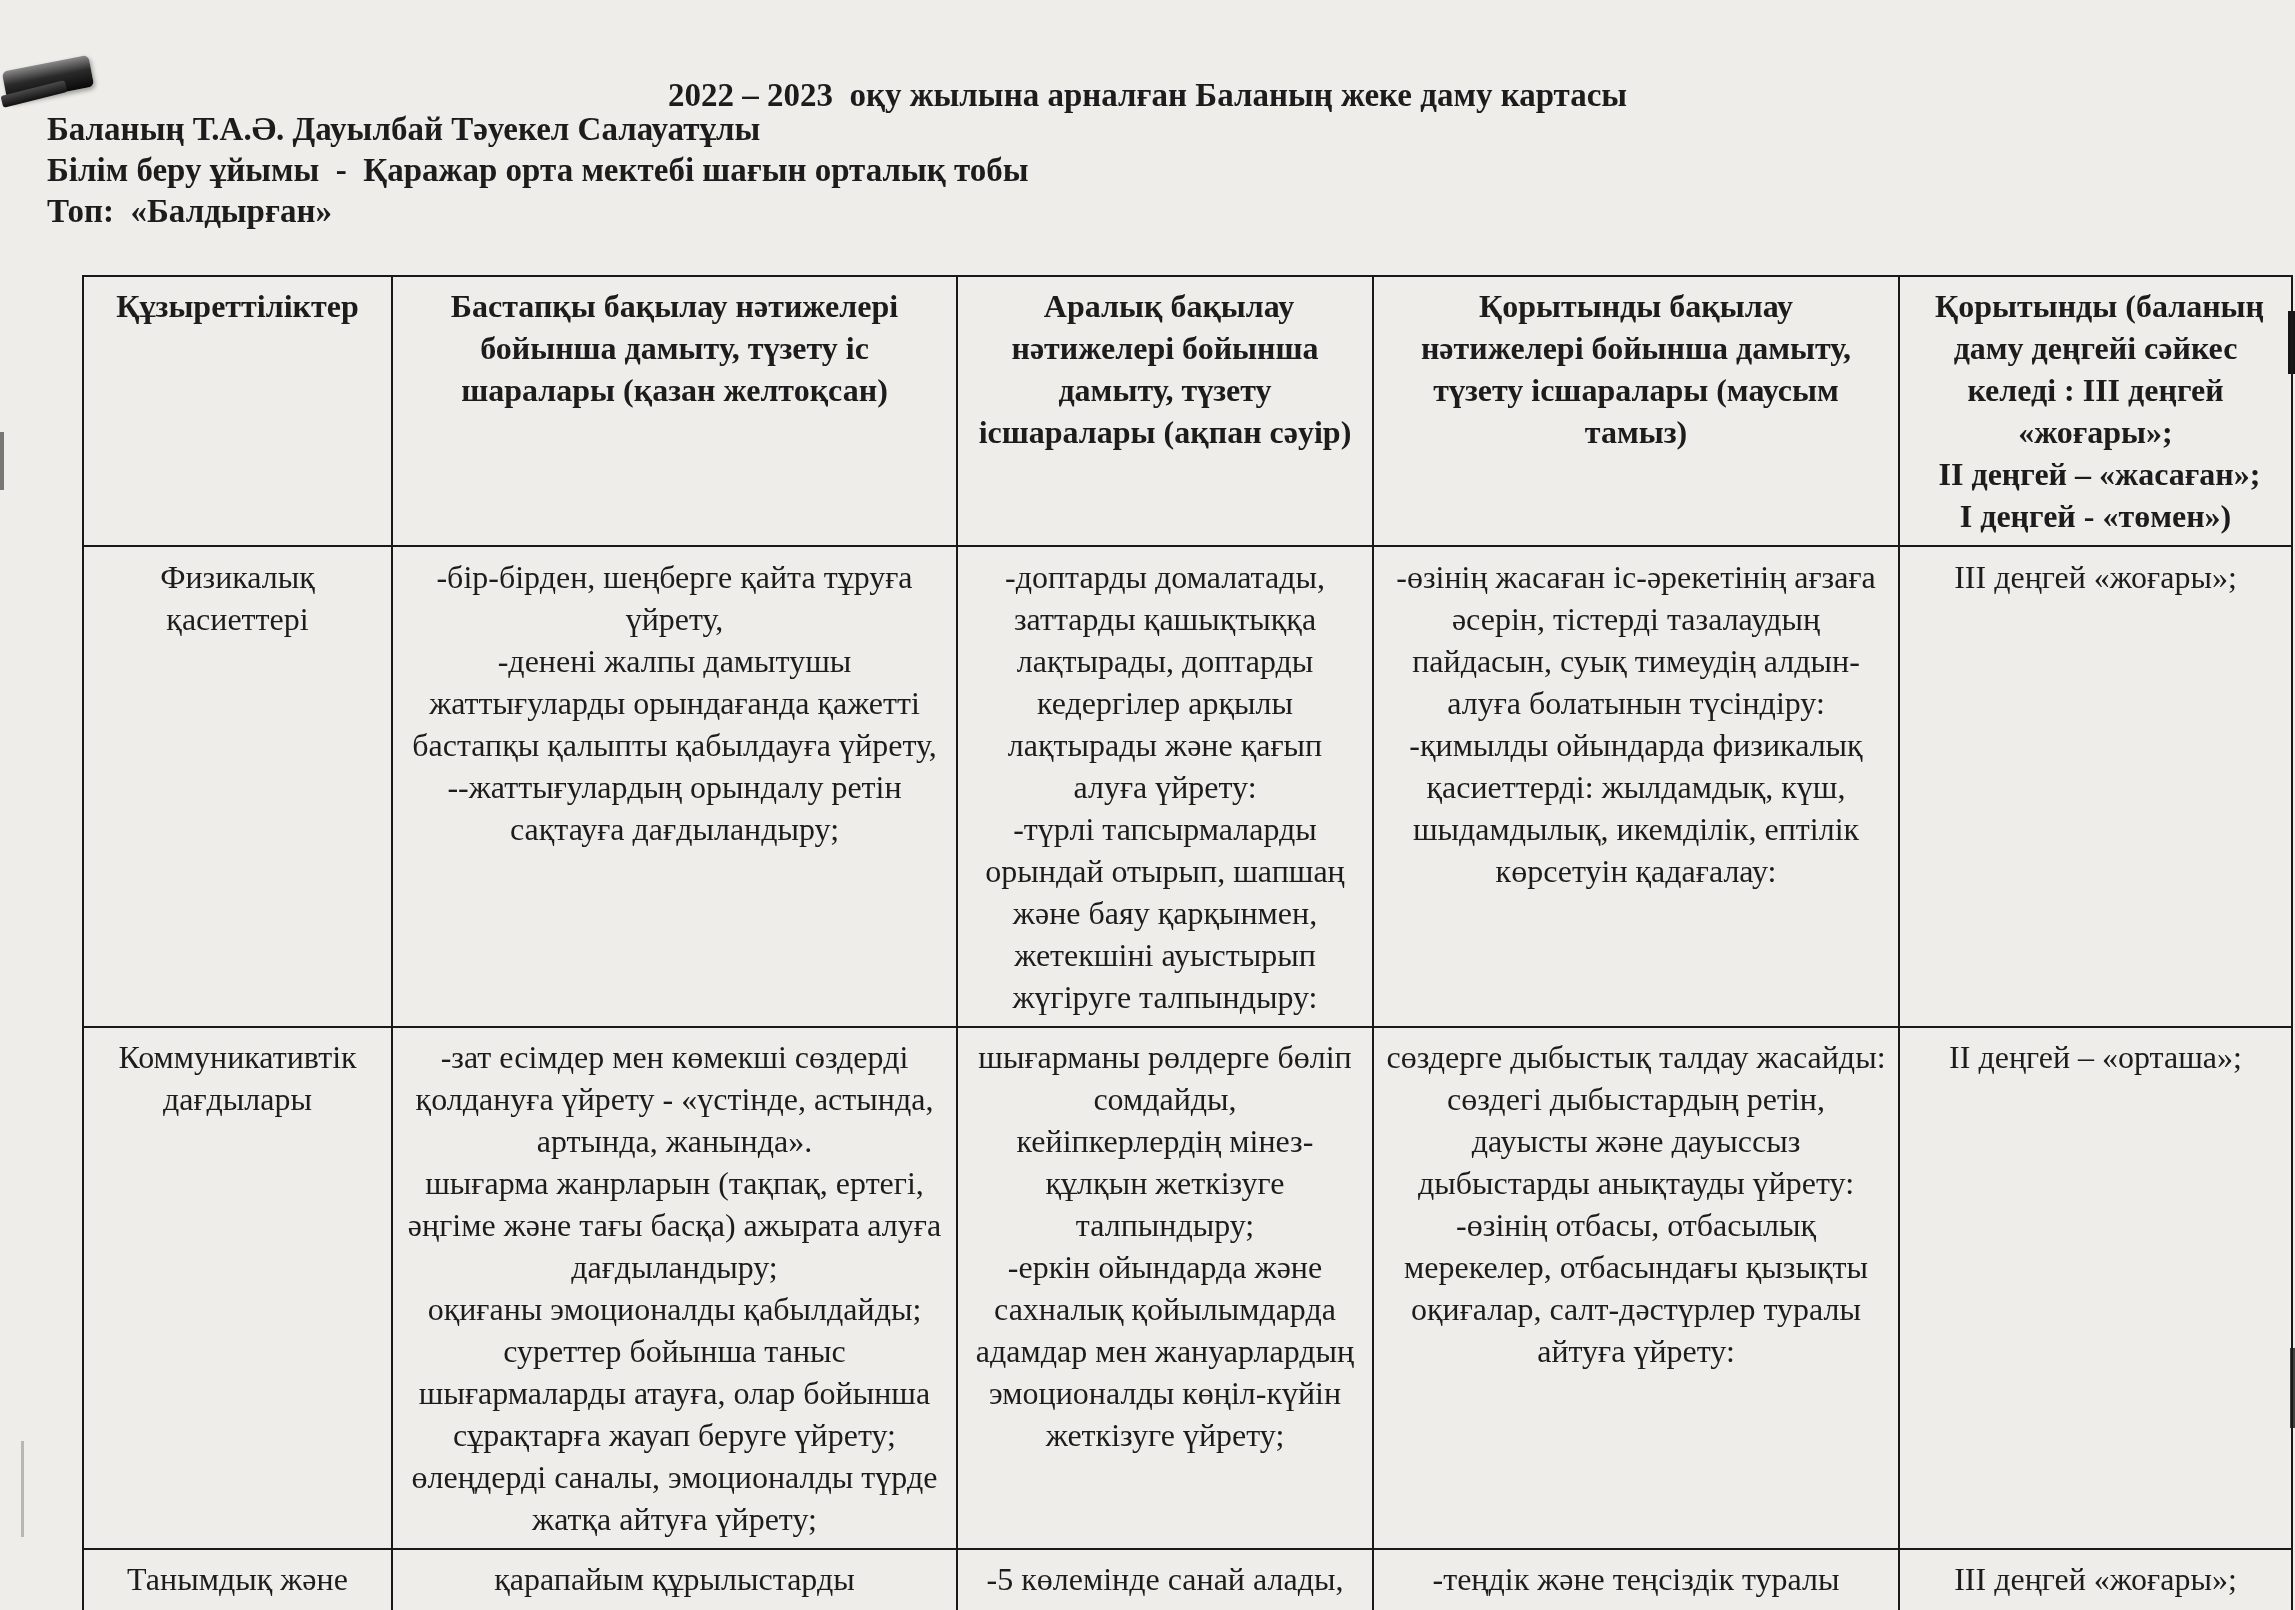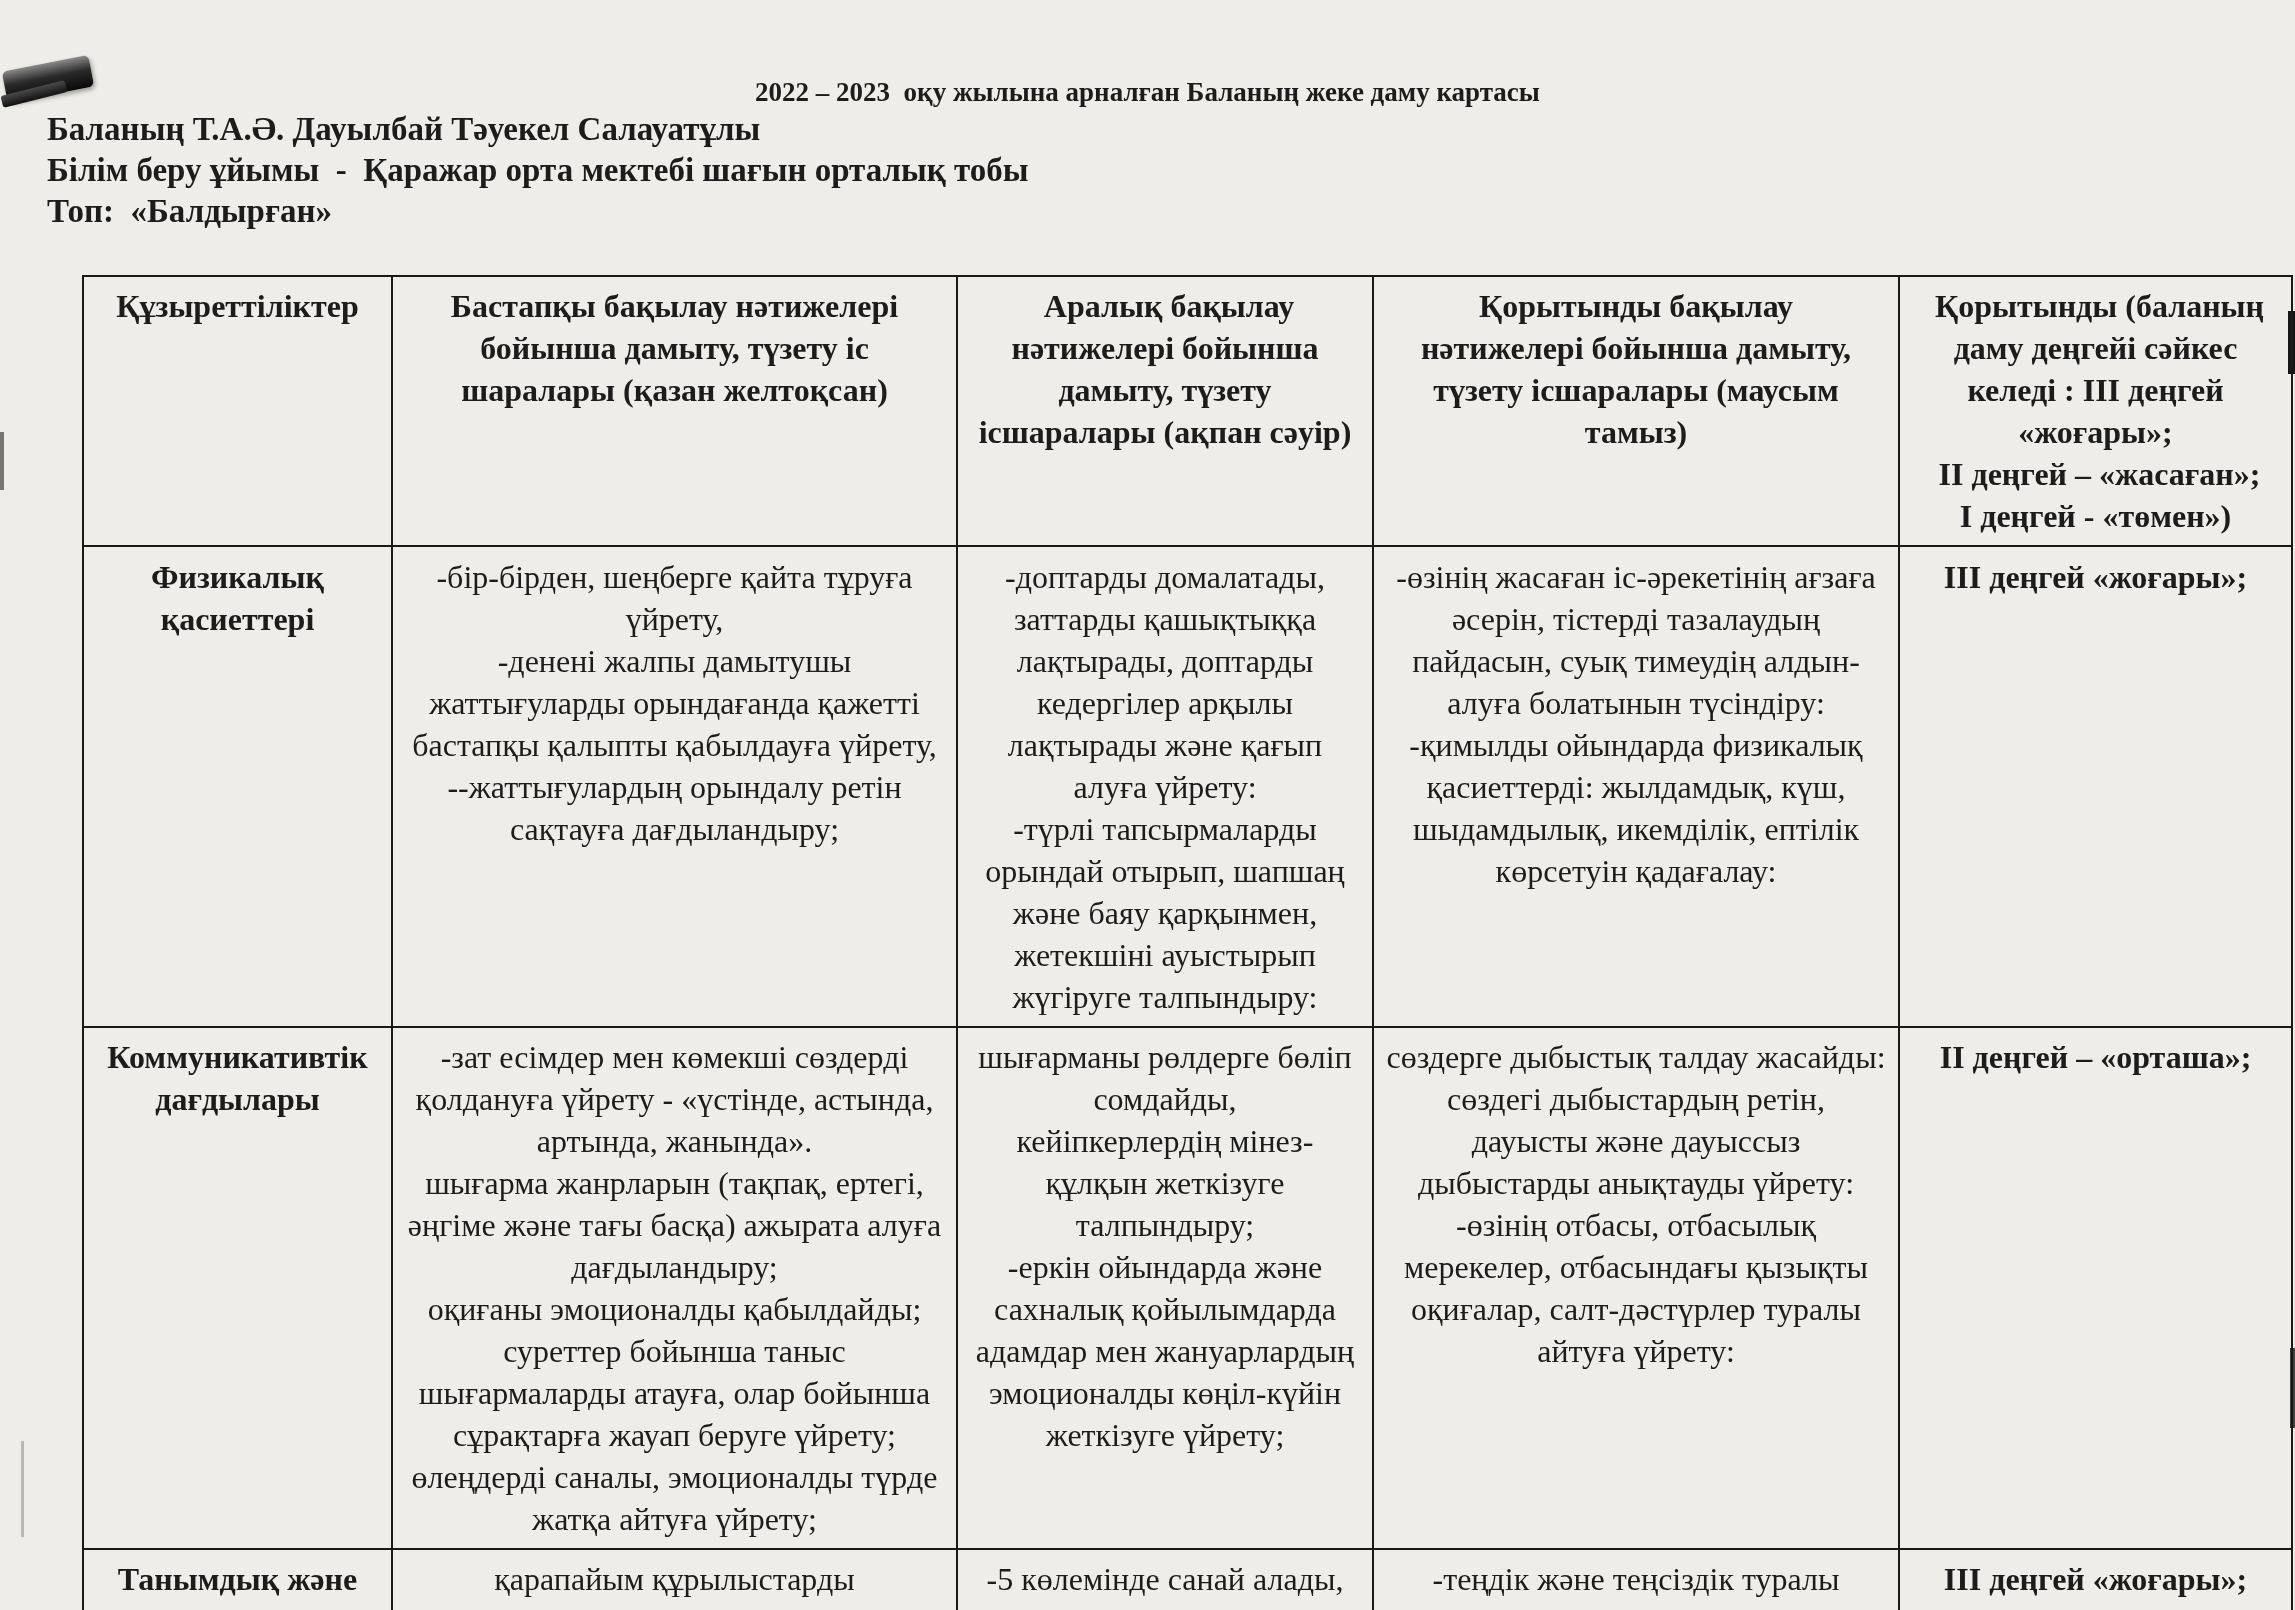--- a/index.html
+++ b/index.html
@@ -13,21 +13,21 @@
     position: relative;
     width: 2295px; height: 1611px;
     overflow: hidden;
     background: linear-gradient(160deg, #f2f1ed 0%, #edecе8 40%, #e9e8e3 100%);
     background-color: #eeede9;
   }
   .doc-title {
     position: absolute;
     left: 0; top: 77px; width: 2295px;
     text-align: center;
-    font-size: 27px; font-weight: bold;
+    font-size: 33px; font-weight: bold;
     white-space: pre-wrap;
   }
   .info-block {
     position: absolute;
     left: 47px; top: 109px;
   }
   .info-line {
     font-size: 33px; font-weight: bold;
     line-height: 41px;
     white-space: pre-wrap;
@@ -50,21 +50,21 @@
   }
   .dev-table th {
     font-size: 32px; font-weight: bold;
     line-height: 42px;
   }
   .dev-table td {
     font-size: 32px; font-weight: normal;
     line-height: 42px;
   }
   .dev-table td.c-comp, .dev-table td.c-result {
-    font-weight: bold;
+    font-weight: normal;
     border-radius: 23px;
   }
   
   .clip-mark {
     position: absolute; left: 4.1px; top: 63px;
     width: 88px; height: 32px;
     background: linear-gradient(180deg, #8a8a8a 0%, #2a2a2a 45%, #090909 100%);
     border-radius: 5.5px;
     transform: rotate(-11deg);
     box-shadow: 1.4px 2.7px 4.1px rgba(60,60,60,0.45);

